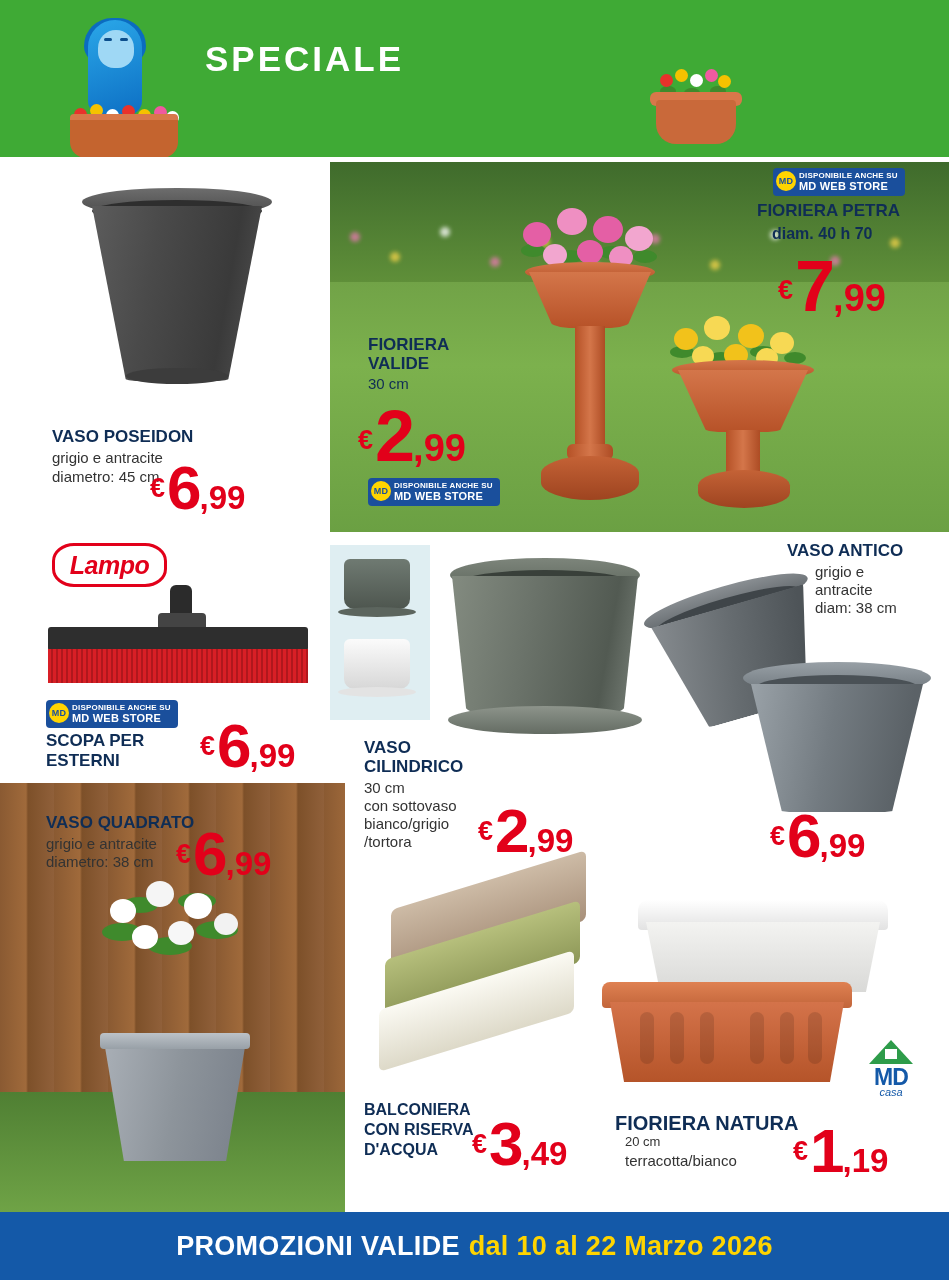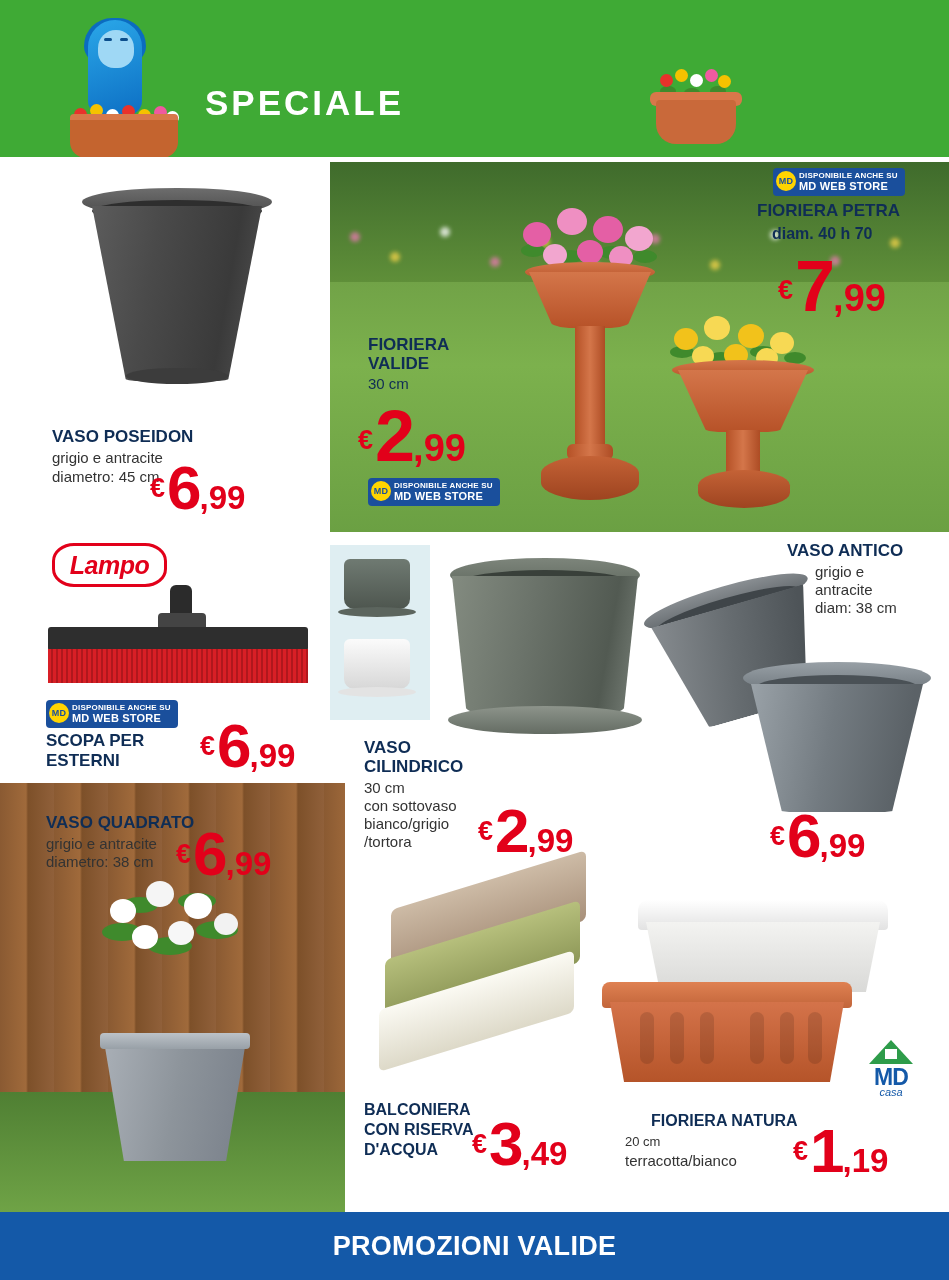--- a/index.html
+++ b/index.html
@@ -13,21 +13,20 @@
 
   
   .header {
     position: absolute; left: 0; top: 0; width: 949px; height: 157px;
     background: #3faa35;
     overflow: hidden;
   }
   .header-titles {
     position: absolute; left: 205px; top: 40px;
     color: #ffffff;
-    margin-top: 44px;
   }
   .header-speciale {
     font-size: 35px; letter-spacing: 3px; font-weight: bold;
     line-height: 38px;
   }
   .header-main {
     font-size: 59px; font-weight: bold; letter-spacing: 0px;
     line-height: 62px;
   }
   
@@ -475,29 +474,30 @@
               background:linear-gradient(180deg,#d4734a,#b55429);
               clip-path:polygon(0 0,100% 0,94% 100%,6% 100%);border-radius:0 0 10px 10px;"></div>
   <div style="position:absolute;left:40px;top:112px;width:14px;height:52px;background:rgba(0,0,0,.12);border-radius:7px;"></div>
   <div style="position:absolute;left:70px;top:112px;width:14px;height:52px;background:rgba(0,0,0,.12);border-radius:7px;"></div>
   <div style="position:absolute;left:100px;top:112px;width:14px;height:52px;background:rgba(0,0,0,.12);border-radius:7px;"></div>
   <div style="position:absolute;left:150px;top:112px;width:14px;height:52px;background:rgba(0,0,0,.12);border-radius:7px;"></div>
   <div style="position:absolute;left:180px;top:112px;width:14px;height:52px;background:rgba(0,0,0,.12);border-radius:7px;"></div>
   <div style="position:absolute;left:208px;top:112px;width:14px;height:52px;background:rgba(0,0,0,.12);border-radius:7px;"></div>
 </div>
 
-<div class="prod-name" style="position:absolute;left:651px;top:1112px;font-size:16px;">FIORIERA NATURA</div>
+<div class="prod-name" style="position:absolute;left:615px;top:1112px;font-size:20px;">FIORIERA NATURA</div>
 <div class="prod-desc" style="position:absolute;left:625px;top:1134px;font-size:13px;">20 cm</div>
 <div class="prod-desc" style="position:absolute;left:625px;top:1152px;font-size:15px;">terracotta/bianco</div>
 <div class="price" style="left:793px; top:1115px;">
   <span class="eur">€</span><span class="int">1</span><span class="dec">,19</span>
 </div>
 
 <div class="md-casa">
   <div class="roof"></div>
   <div class="win"></div>
   <div class="md-text">MD</div>
   <div class="casa-text">casa</div>
 </div>
 
 <div class="banner">
   <span>PROMOZIONI VALIDE</span>
+  <span class="yellow">dal 10 al 22 Marzo 2026</span>
 </div>
 
 </body></html>

